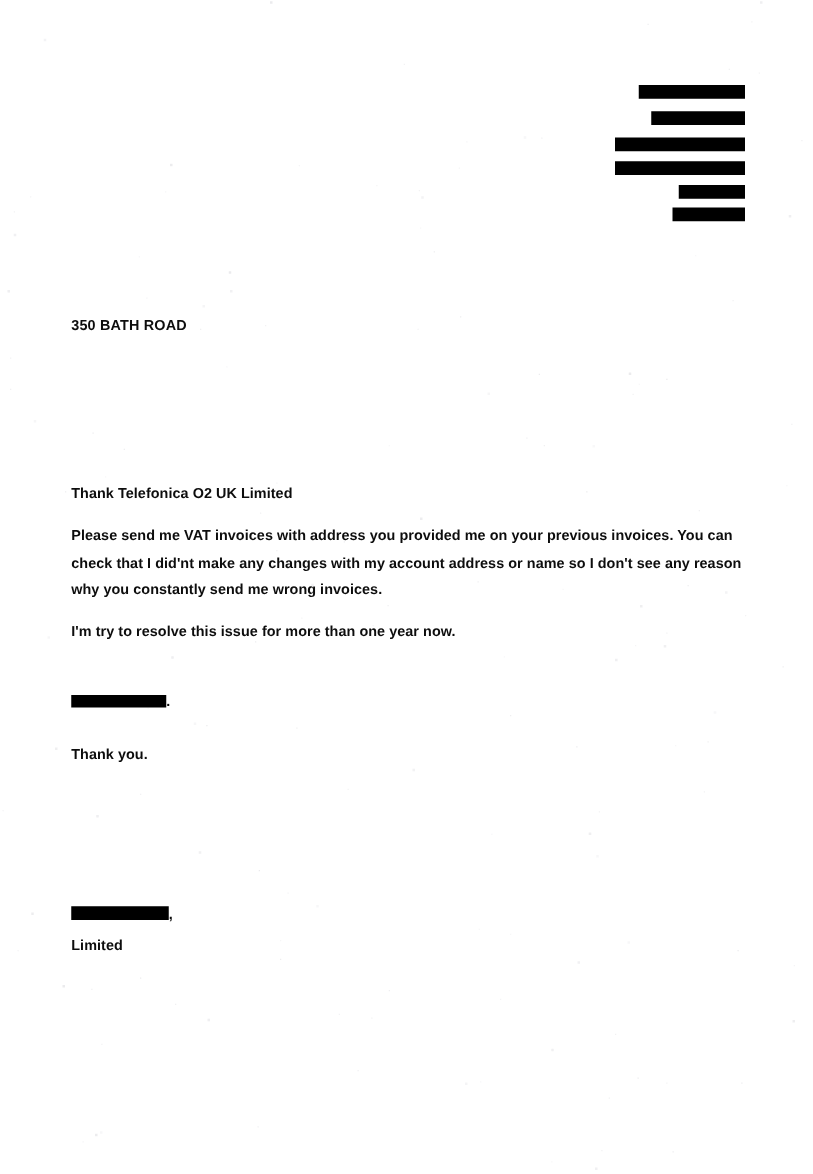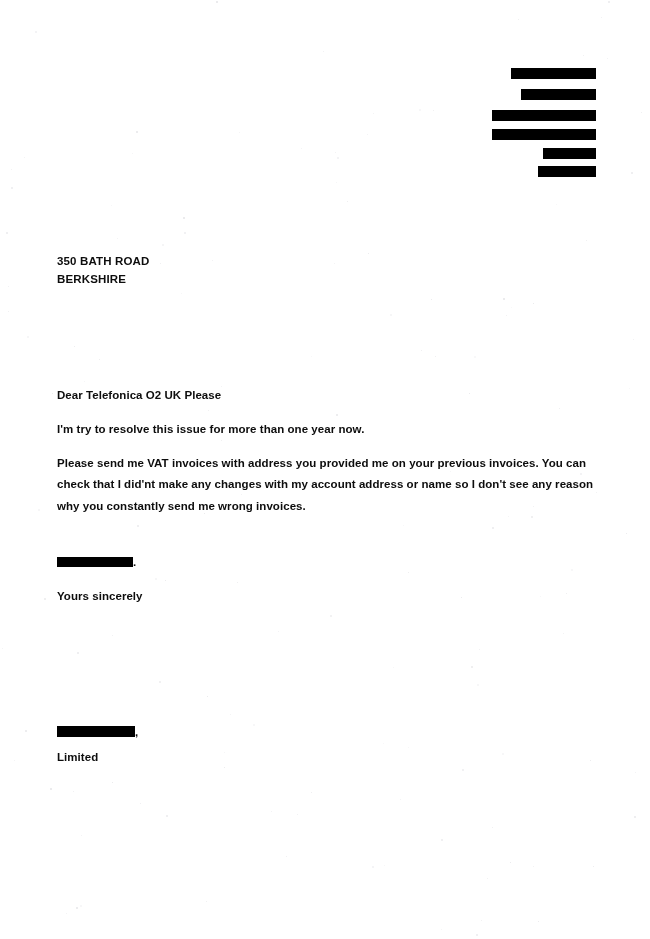--- a/index.html
+++ b/index.html
@@ -274,36 +274,35 @@
       <div class="bar" style="left: 36px; top: 29px; width: 75px; height: 11px;"></div>
       <div class="bar" style="left: 7px; top: 50px; width: 104px; height: 11px;"></div>
       <div class="bar" style="left: 7px; top: 69px; width: 104px; height: 11px;"></div>
       <div class="bar" style="left: 58px; top: 88px; width: 53px; height: 11px;"></div>
       <div class="bar" style="left: 53px; top: 106px; width: 58px; height: 11px;"></div>
     </div>
 
 
   <div id="address">
     <div>350 BATH ROAD</div>
-    <div>BERKSHIRE</div>
   </div>
 
   <div id="body-copy">
 
-    <p>Dear Telefonica O2 UK Please</p>
-
+    <p>Thank Telefonica O2 UK Limited</p>
+
+
+    <p><span>Please send me VAT invoices with address you provided me on your previous invoices.</span><span> You can check that I did'nt make any changes with my account address or name so I don't see any reason why you constantly send me wrong invoices.</span></p>
 
     <p>I'm try to resolve this issue for more than one year now.</p>
 
-    <p><span>Please send me VAT invoices with address you provided me on your previous invoices.</span><span> You can check that I did'nt make any changes with my account address or name so I don't see any reason why you constantly send me wrong invoices.</span></p>
-
     <p><br><span class="redact redact-account"></span><span>.</span></p>
 
-
-    <p>Yours sincerely</p>
+    <p style="margin-top:20px;">Thank you.</p>
+
   </div>
 
   <div id="sign-block">
     <div class="sig-line"><span class="redact redact-sign"></span><span>,</span></div>
     <span class="role">Limited</span>
   </div>
 
 </div>
 
 </body></html>

